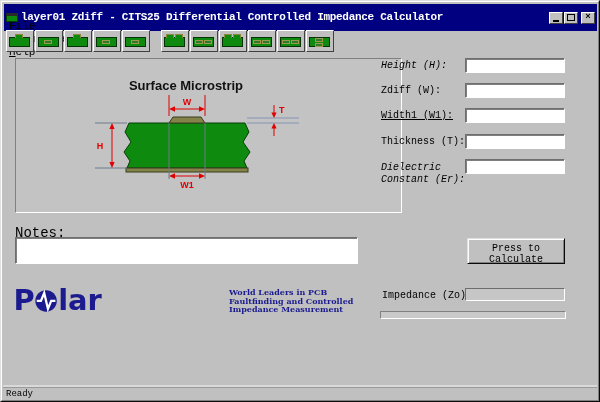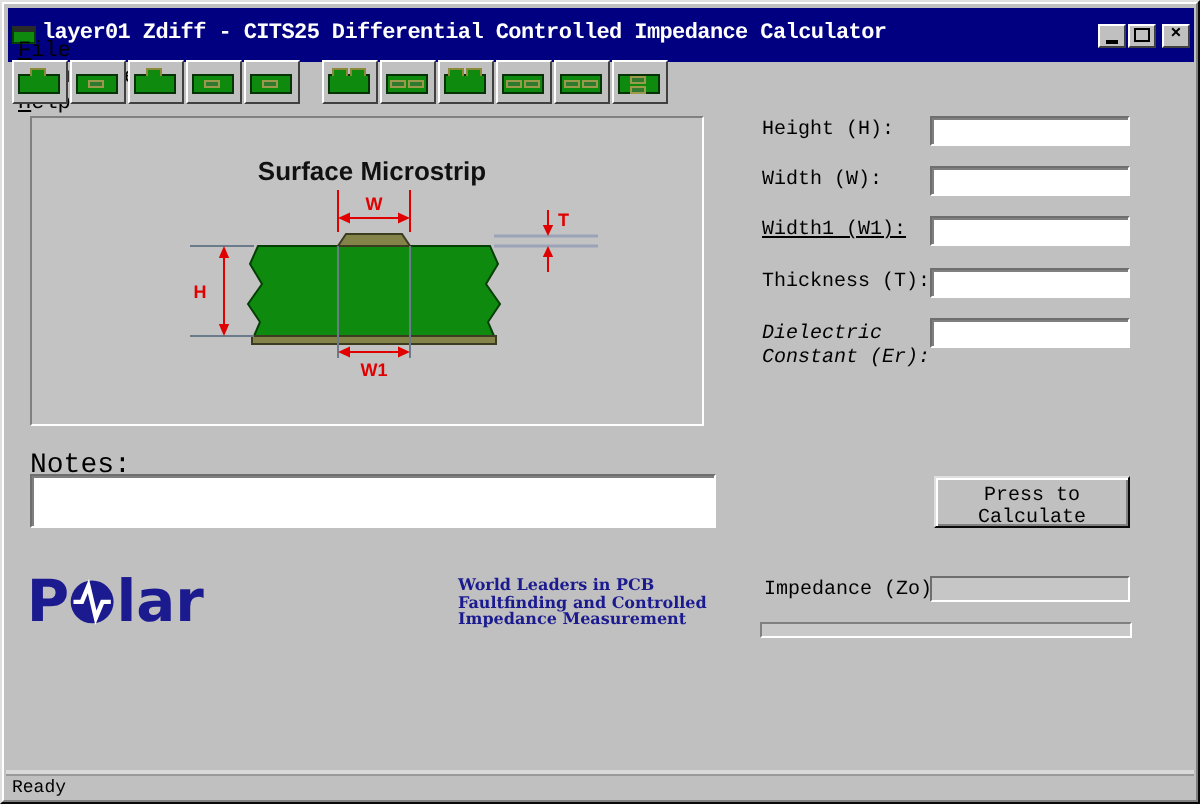--- a/index.html
+++ b/index.html
@@ -36,21 +36,21 @@
   .pcb{position:absolute;left:1px;bottom:2px;width:21px;height:10px;background:#0e8b0e;border:1px solid #053305;}
   .bump{position:absolute;top:-4px;width:8px;height:4px;background:#0e8b0e;border:1px solid #8a8a3a;border-bottom:none;}
   .bump1-0{left:5px;}
   .bump2-0{left:1px;} .bump2-1{right:1px;}
   .pad{position:absolute;top:2px;width:8px;height:4px;background:#2f7a2f;border:1px solid #9a9a4a;}
   .pad1-0{left:5px;}
   .pad2-0{left:1px;} .pad2-1{right:1px;}
   .stack-0{left:5px;top:0px;height:4px;}
   .stack-1{left:5px;top:5px;height:4px;}
   
-  .diagram-panel{position:absolute;left:14px;top:57px;width:337px;height:155px;background:#c3c3c3;
+  .diagram-panel{position:absolute;left:14px;top:57px;width:387px;height:155px;background:#c3c3c3;
                  border:1px solid;border-color:#808080 #fff #fff #808080;}
   
   .field-label{position:absolute;left:380px;color:#000;font-size:10px;line-height:12px;}
   .tb{position:absolute;left:464px;width:100px;height:15px;background:#fff;border:1px solid;border-color:#6e6e6e #fff #fff #6e6e6e;
       box-shadow:inset 1px 1px 0 rgba(0,0,0,0.5);font:10px "Liberation Mono",monospace;padding:1px 3px;outline:none;}
   
   .notes-label{position:absolute;left:14px;top:224px;font-size:14px;color:#000;}
   .notes-box{position:absolute;left:14px;top:236px;width:343px;height:27px;background:#fff;resize:none;
              border:1px solid;border-color:#6e6e6e #fff #fff #6e6e6e;box-shadow:inset 1px 1px 0 rgba(0,0,0,0.5);
              font:10px "Liberation Mono",monospace;padding:2px 3px;outline:none;}
@@ -227,23 +227,23 @@
       <polygon points="96,109 93.4,103 98.6,103" fill="#e00000"></polygon>
       <text x="84" y="90" text-anchor="middle" font-family="Liberation Sans, sans-serif" font-size="9" font-weight="bold" fill="#e00000">H</text>
 
       <line x1="156" y1="117" x2="186" y2="117" stroke="#e00000" stroke-width="1"></line>
       <polygon points="153,117 159,114.3 159,119.7" fill="#e00000"></polygon>
       <polygon points="189,117 183,114.3 183,119.7" fill="#e00000"></polygon>
       <text x="171" y="129" text-anchor="middle" font-family="Liberation Sans, sans-serif" font-size="9" font-weight="bold" fill="#e00000">W1</text>
     </svg>
   </div>
 
-  <div class="field-label" style="top:59px;">Height (H):</div>
+  <div class="field-label" style="top:59px;font-style:italic;">Height (H):</div>
   <input class="tb" style="top: 57px;" type="text" value="">
-  <div class="field-label" style="top:84px;">Width (W):</div>
+  <div class="field-label" style="top:84px;">Zdiff (W):</div>
   <input class="tb" style="top: 82px;" type="text" value="">
   <div class="field-label" style="top:109px;text-decoration:underline;">Width1 (W1):</div>
   <input class="tb" style="top: 107px;" type="text" value="">
   <div class="field-label" style="top:135px;">Thickness (T):</div>
   <input class="tb" style="top: 133px;" type="text" value="">
   <div class="field-label" style="top:161px;width:88px;font-style:italic;">Dielectric Constant (Er):</div>
   <input class="tb" style="top: 158px;" type="text" value="">
 
   <div class="notes-label">Notes:</div>
   <textarea class="notes-box" style=""></textarea>

